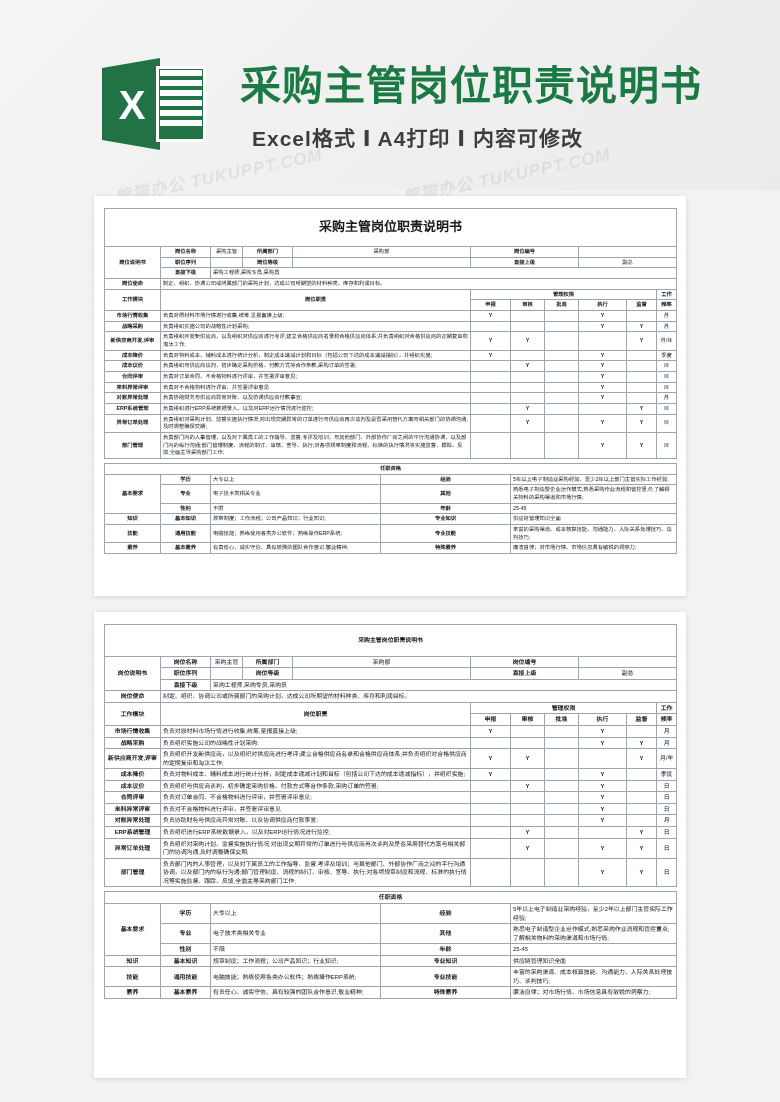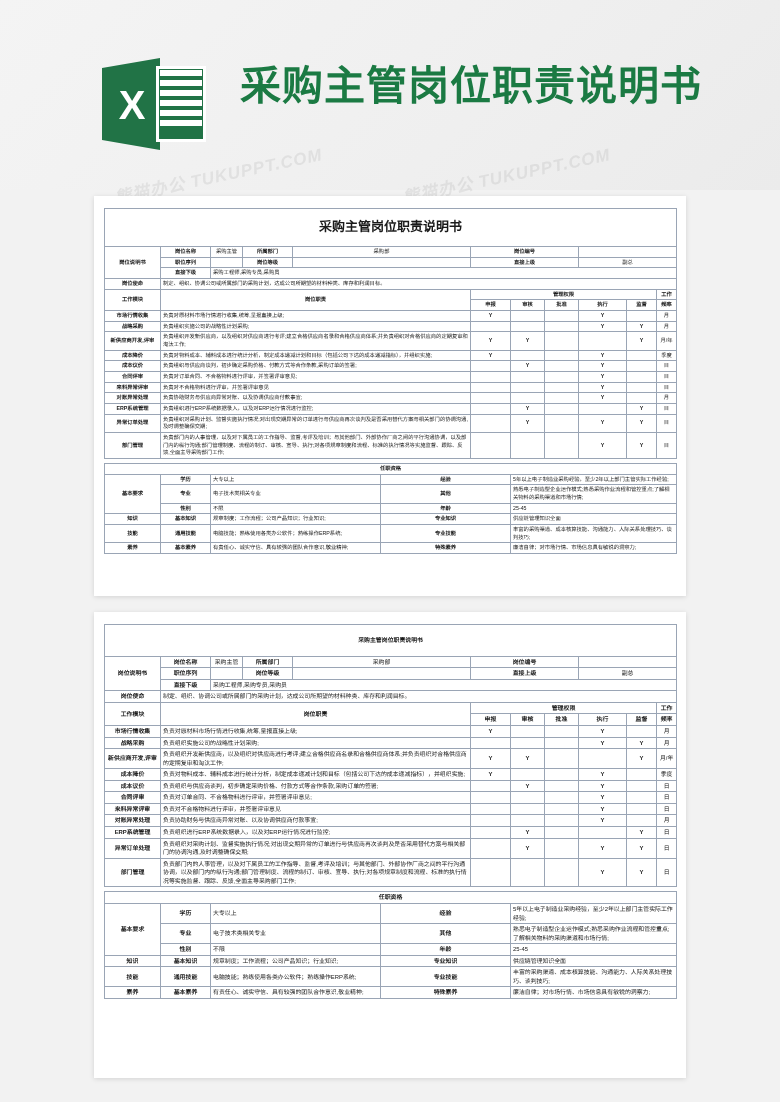--- a/index.html
+++ b/index.html
@@ -97,20 +97,21 @@
     <div class="xl-grid">
       <i></i>
         <i></i>
         <i></i>
         <i></i>
         <i></i>
         <i></i>
     </div>
   </div>
   <div class="b-title">采购主管岗位职责说明书</div>
+  <div class="b-sub">Excel格式 Ⅰ A4打印 Ⅰ 内容可修改</div>
   <div class="wm" style="left:112px;top:162px;">熊猫办公 TUKUPPT.COM</div>
   <div class="wm" style="left:400px;top:162px;">熊猫办公 TUKUPPT.COM</div>
 </div>
 
 <div class="wm" style="left:150px;top:330px;">熊猫办公 TUKUPPT.COM</div>
 <div class="wm" style="left:430px;top:520px;">熊猫办公 TUKUPPT.COM</div>
 <div class="wm" style="left:130px;top:760px;">熊猫办公 TUKUPPT.COM</div>
 <div class="wm" style="left:420px;top:940px;">熊猫办公 TUKUPPT.COM</div>
 
 <div class="sheet" id="sheet1">

